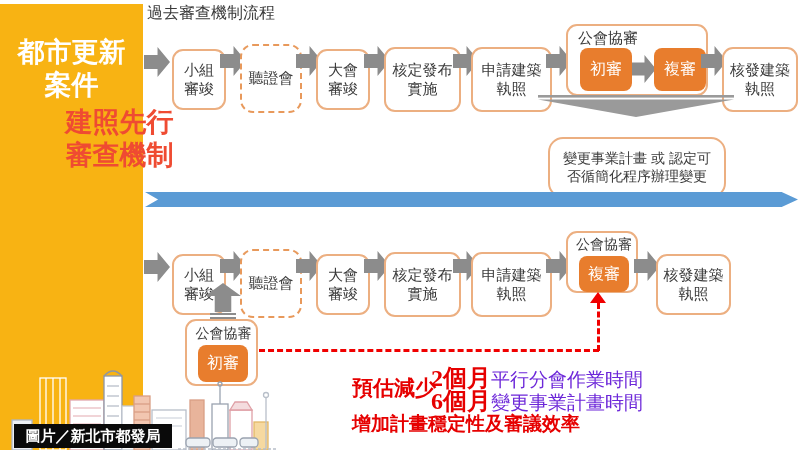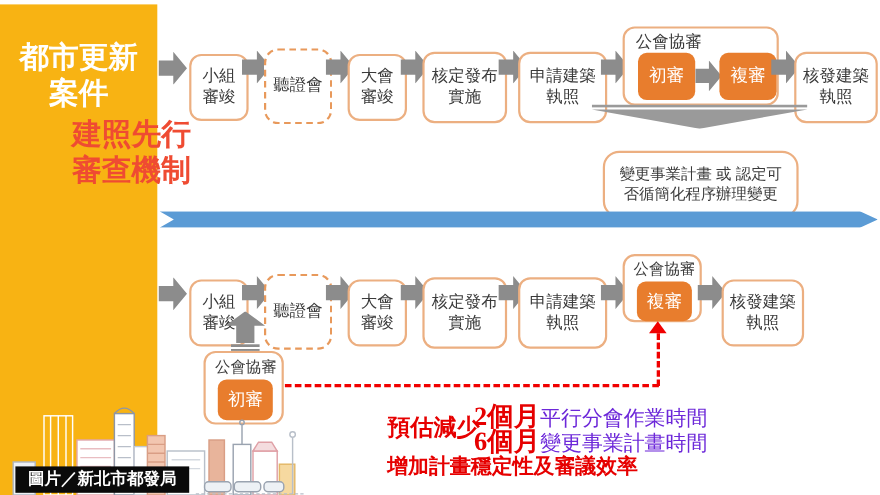--- a/index.html
+++ b/index.html
@@ -107,20 +107,21 @@
 
 <div class="stage">
 
   <div class="banner">
     <div class="banner-title">都市更新
 案件</div>
     <div class="banner-sub">建照先行
 審查機制</div>
   </div>
 
+  <div class="flow-title ft1">過去審查機制流程</div>
 
   <div class="harrow f1-a0"></div>
   <div class="fbox f1-s1">小組
 審竣</div>
   <div class="harrow f1-a1"></div>
   <div class="fbox dashed f1-s2">聽證會</div>
   <div class="harrow f1-a2"></div>
   <div class="fbox f1-s3">大會
 審竣</div>
   <div class="harrow f1-a3"></div>

